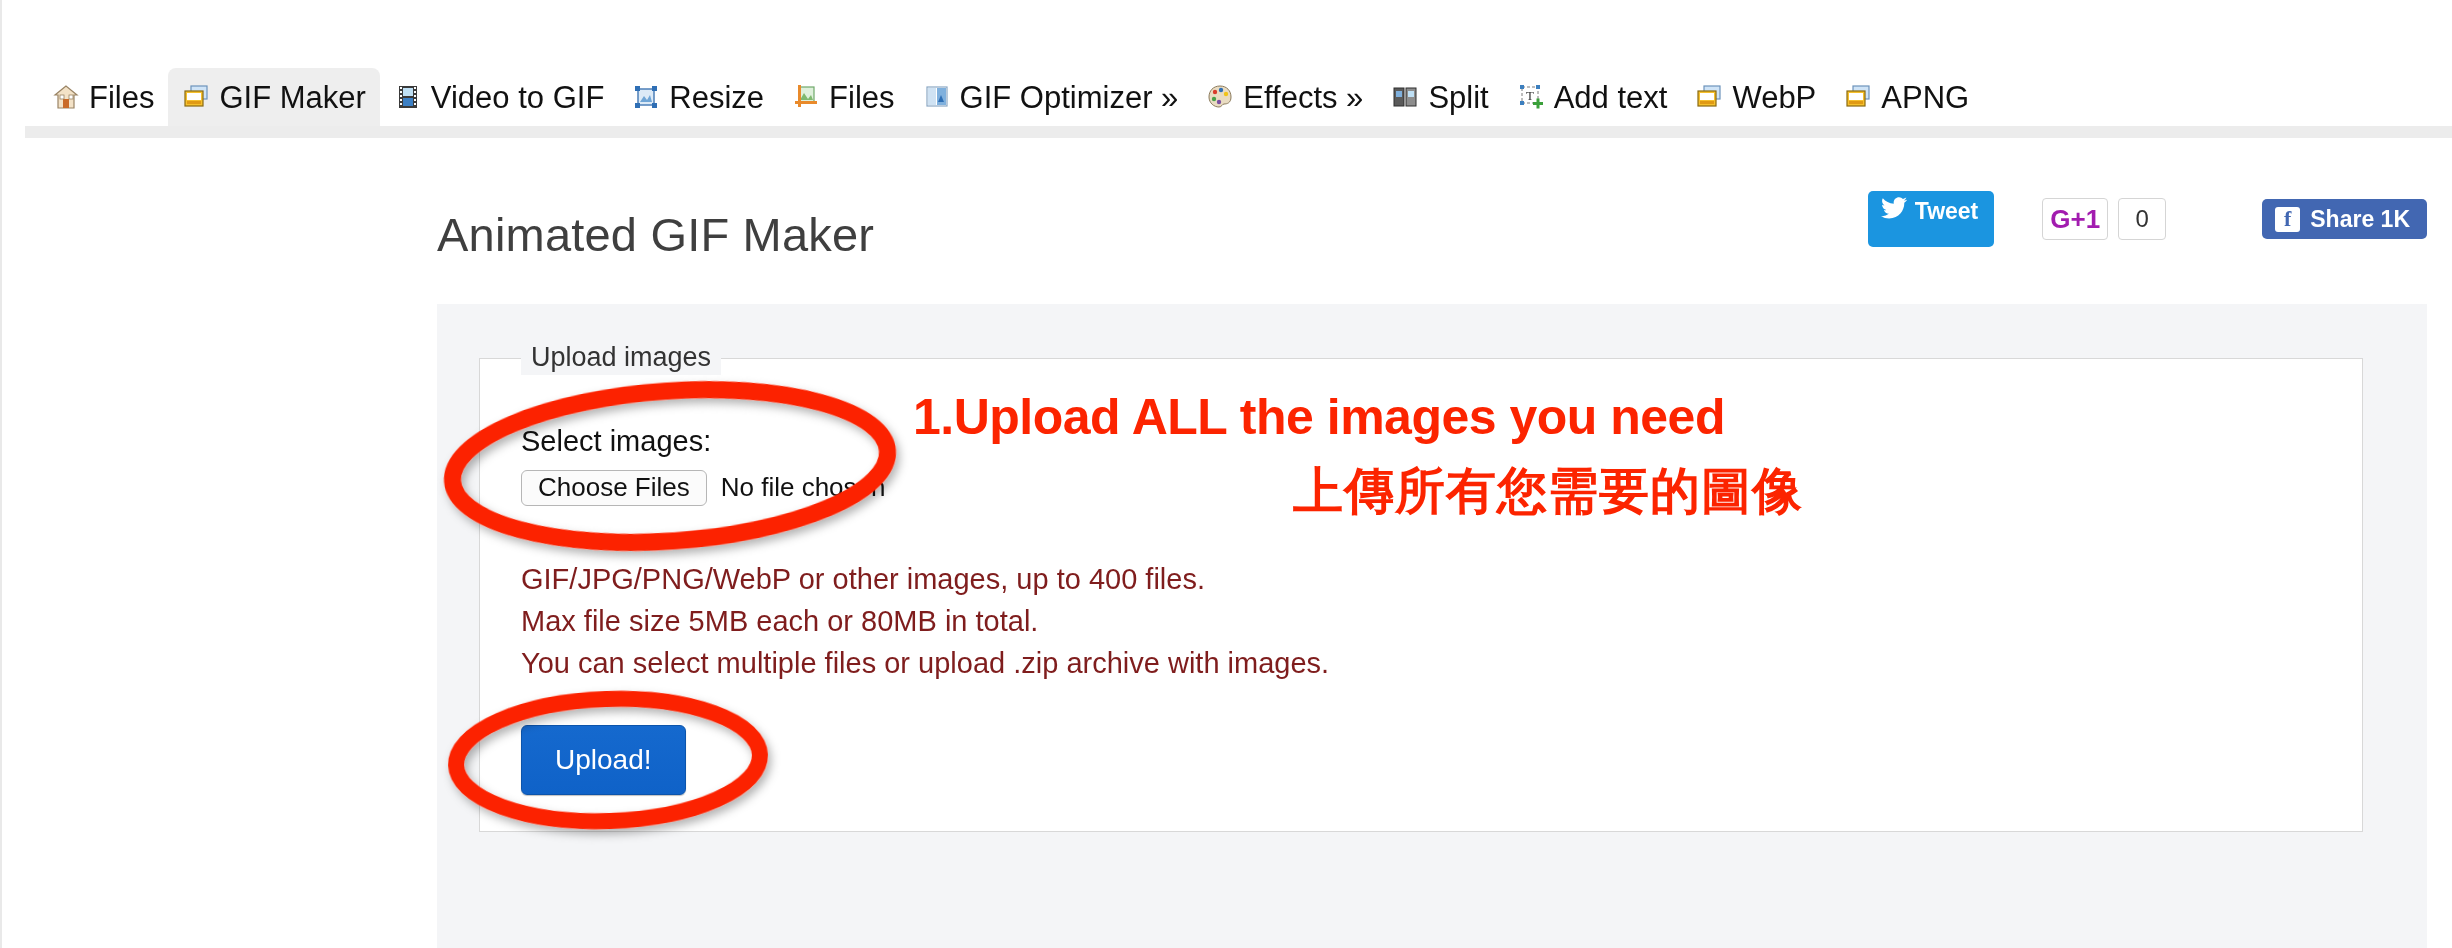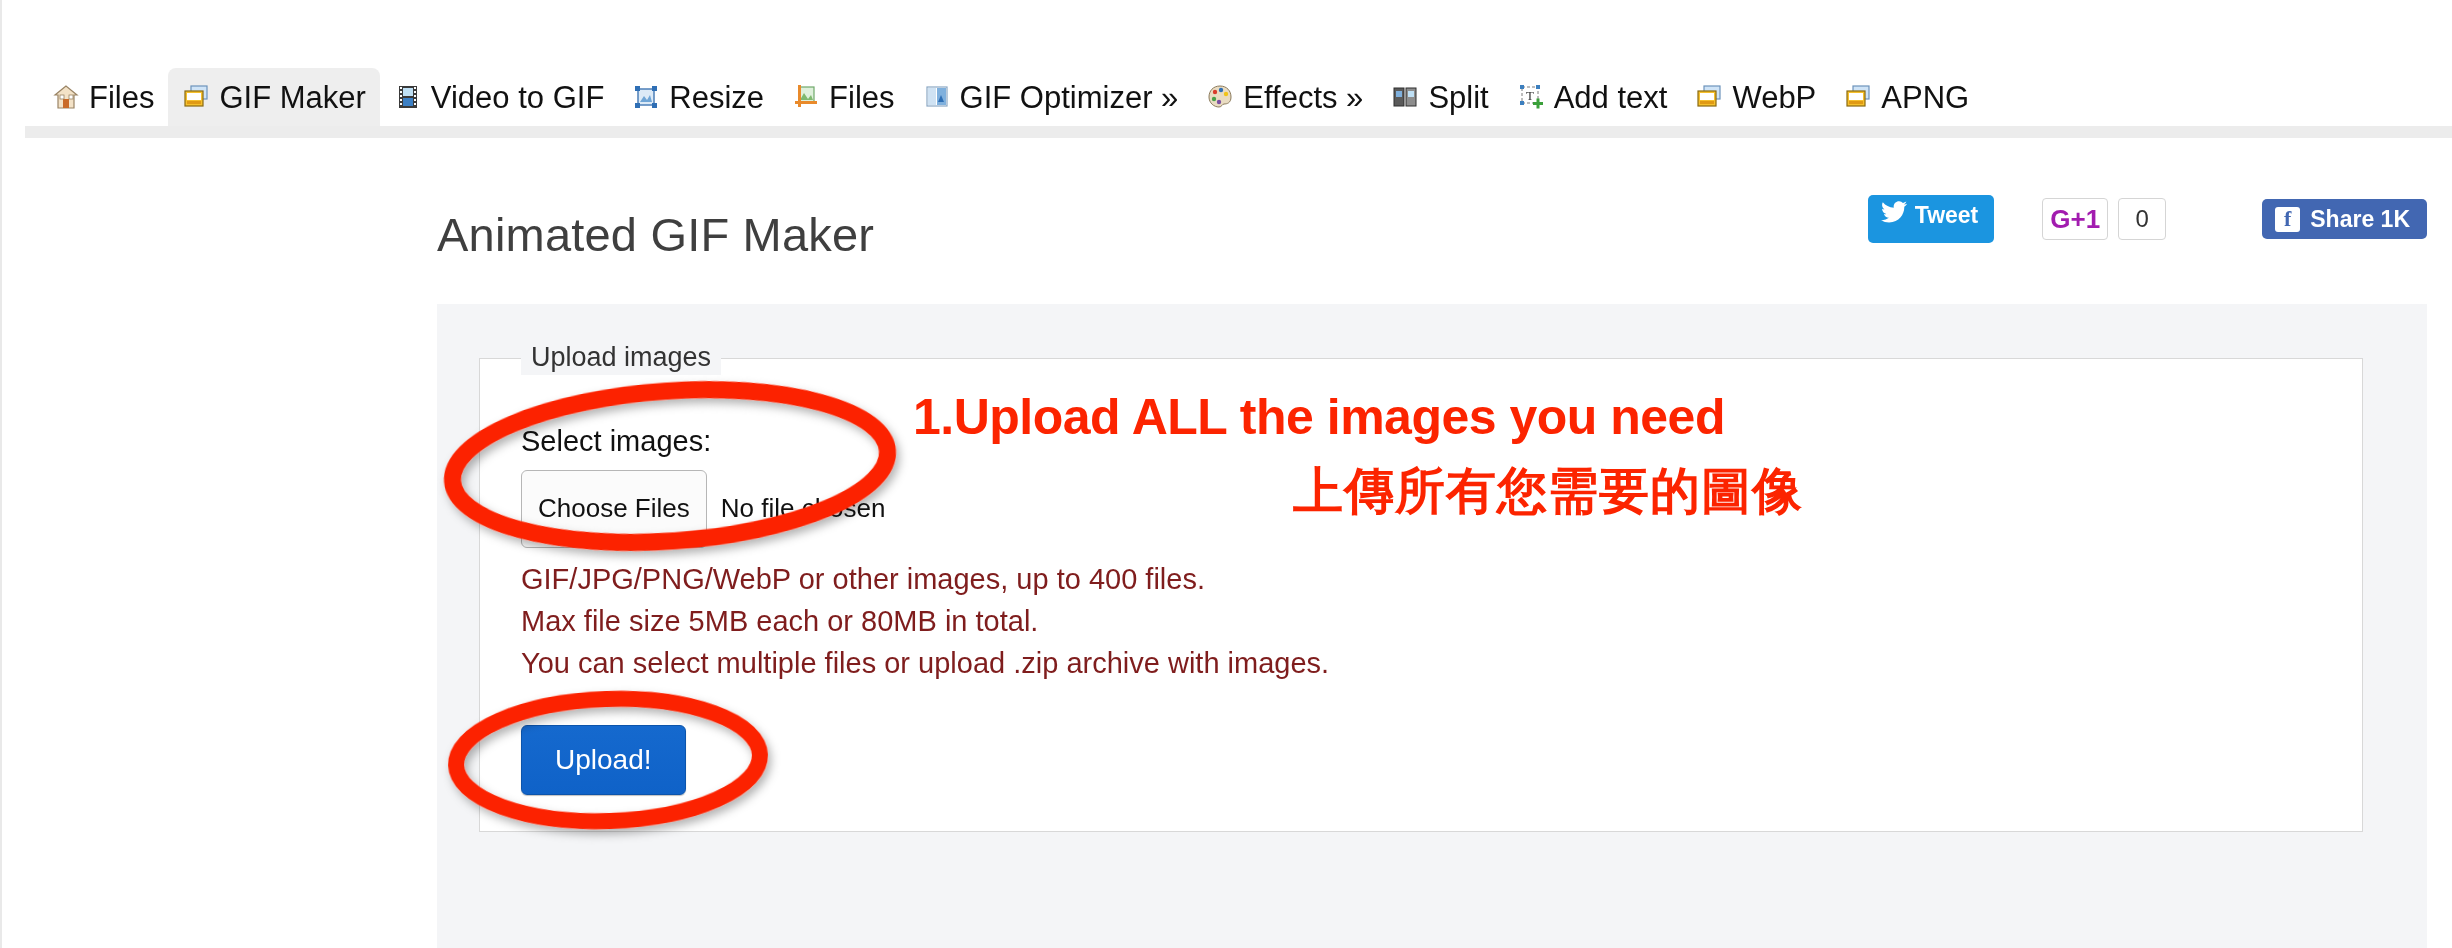--- a/index.html
+++ b/index.html
@@ -97,21 +97,21 @@
   }
   .btn-tweet {
     display: flex;
     align-items: center;
     gap: 8px;
     background: #1b95e0;
     color: #ffffff;
     font-size: 23px;
     font-weight: bold;
     border-radius: 5px;
-    padding: 0 16px 8px 13px;
+    padding: 0 16px 16px 13px;
     height: 40px;
     cursor: pointer;
   }
   .btn-gplus {
     display: flex;
     align-items: center;
     justify-content: center;
     border: 1px solid #d5d5d5;
     border-radius: 4px;
     background: #fff;
@@ -210,21 +210,21 @@
     display: flex;
     align-items: center;
     gap: 14px;
   }
   .choose-btn {
     border: 1px solid #b6b6b6;
     border-radius: 6px;
     background: #fbfbfb;
     font-size: 26px;
     color: #111;
-    padding: 23px 16px;
+    padding: 2px 16px;
     font-family: "Liberation Sans", sans-serif;
     cursor: pointer;
     line-height: 1.15;
   }
   .no-file {
     font-size: 26px;
     color: #111;
   }
 
   .desc {

